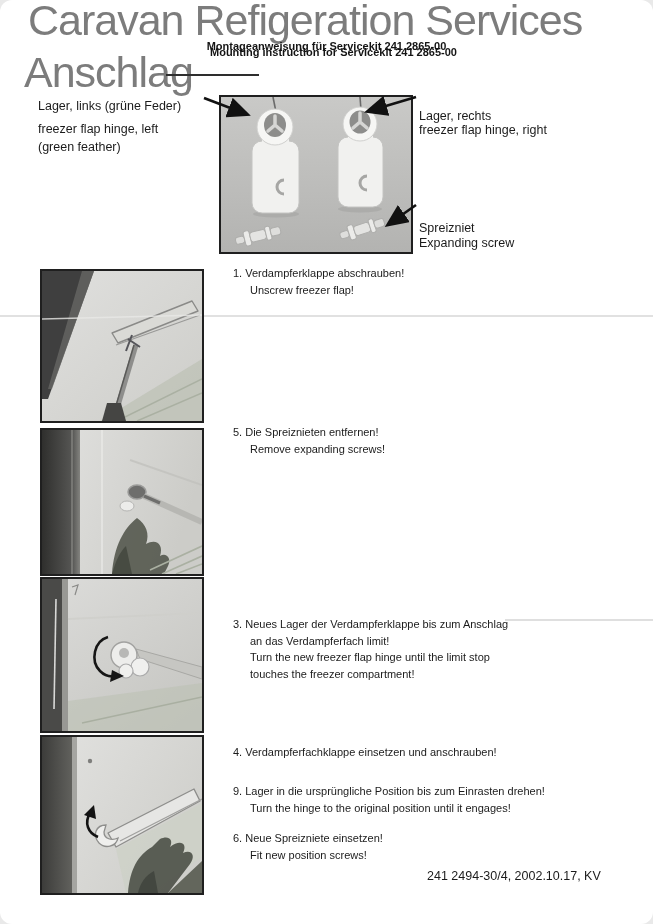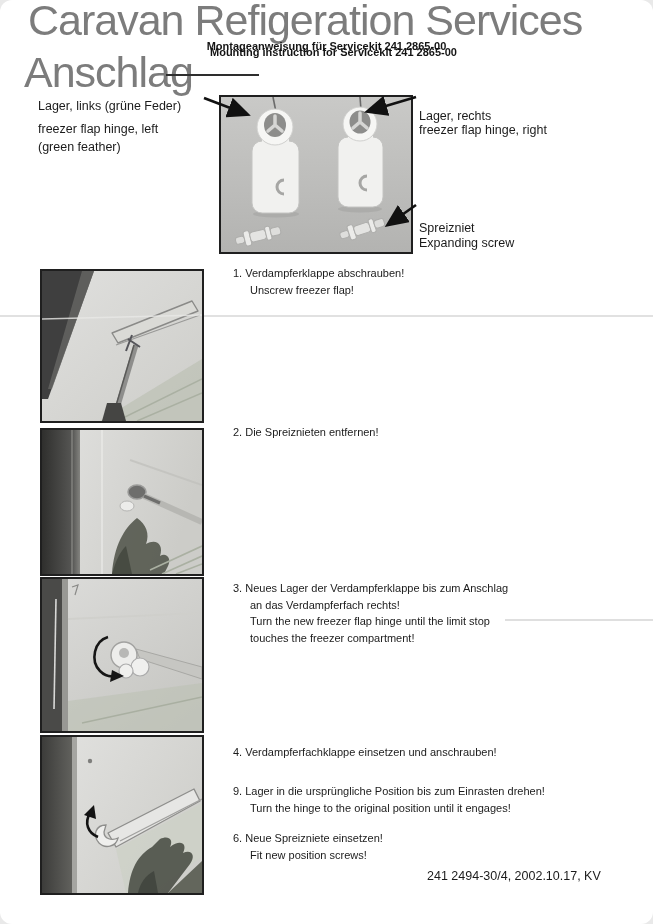--- a/index.html
+++ b/index.html
@@ -25,21 +25,21 @@
   .photo{
     position:absolute; z-index:2; border:2px solid #1f1f1f; background:#d8d8d8;
   }
   .photo svg{display:block;}
   .callouts{position:absolute; left:0; top:85px; z-index:4; pointer-events:none;}
   .crease{position:absolute; z-index:1; background:#c9c9c9;}
   .crease1{left:0; top:315px; width:653px; height:2px; opacity:.55;}
   .crease2{left:505px; top:619px; width:148px; height:2px; opacity:.6;}
   .step{position:absolute; z-index:3; font-size:11px; line-height:17px; color:#1b1b1b;}
   .step .cont{padding-left:17px;}
-  .s3{line-height:16.5px;}
+  .s3{line-height:16.5px;margin-top:36px;}
   .footer{position:absolute; left:427px; top:869px; z-index:3; font-size:12.5px; white-space:nowrap;}
 </style>
 </head>
 <body>
 
 <div class="page">
 
   <div class="wm wm1">Caravan Refigeration Services</div>
   <div class="wm wm2">Anschlag</div>
 
@@ -237,26 +237,27 @@
       <path d="M96,156 C98,146 104,138 112,134 L116,156 Z" fill="#434740"></path>
     </svg>
   </div>
 
   <div class="step" style="left:233px; top:265px;">
     <div>1. Verdampferklappe abschrauben!</div>
     <div class="cont">Unscrew freezer flap!</div>
   </div>
 
   <div class="step" style="left:233px; top:424px;">
-    <div>2. Die Spreiznieten entfernen!</div>
+    <div>5. Die Spreiznieten entfernen!</div>
+    <div class="cont">Remove expanding screws!</div>
   </div>
 
   <div class="step s3" style="left:233px; top:580px;">
     <div>3. Neues Lager der Verdampferklappe bis zum Anschlag</div>
-    <div class="cont">an das Verdampferfach rechts!</div>
+    <div class="cont">an das Verdampferfach limit!</div>
     <div class="cont">Turn the new freezer flap hinge until the limit stop</div>
     <div class="cont">touches the freezer compartment!</div>
   </div>
 
   <div class="step" style="left:233px; top:744px;">
     <div>4. Verdampferfachklappe einsetzen und anschrauben!</div>
   </div>
 
   <div class="step" style="left:233px; top:783px;">
     <div>9. Lager in die ursprüngliche Position bis zum Einrasten drehen!</div>

